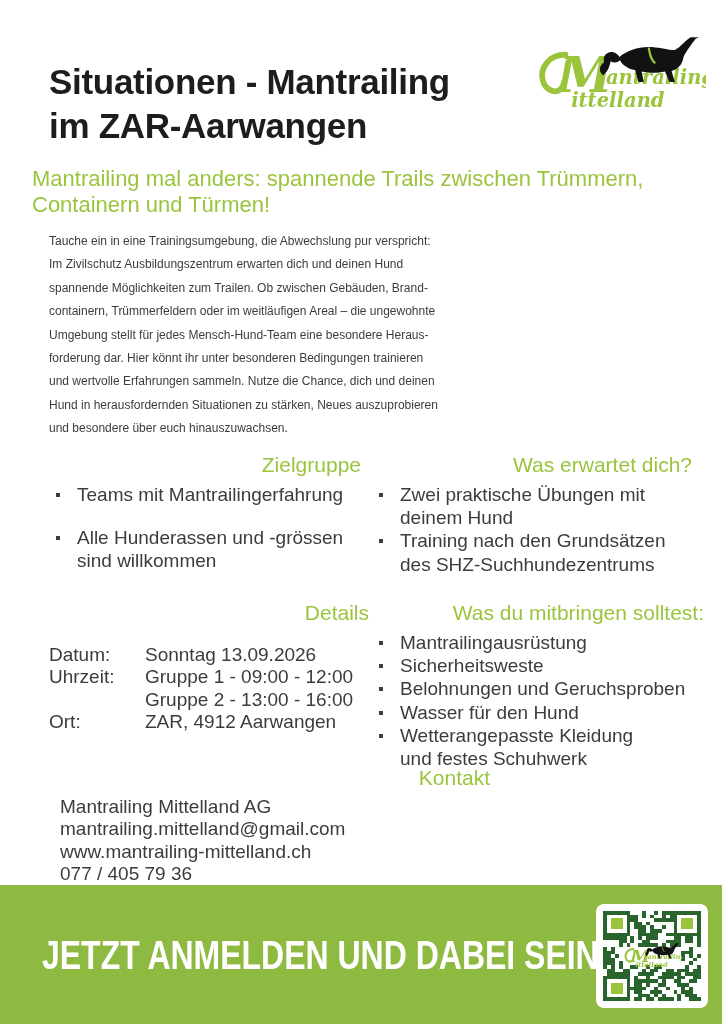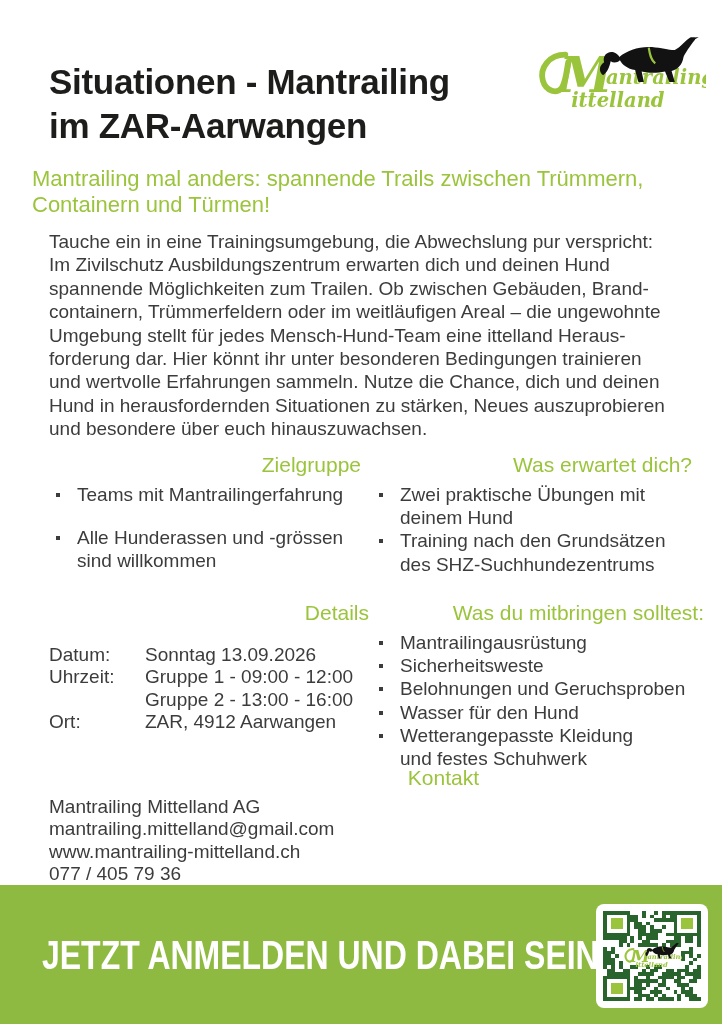--- a/index.html
+++ b/index.html
@@ -13,31 +13,31 @@
   .logo-word{font-family:"DejaVu Serif",serif;font-style:italic;font-weight:700;font-size:27px;fill:var(--accent,#9bc43d);}
   .accent-stroke{stroke:var(--accent,#9bc43d);}
 
   .title{position:absolute;left:49px;top:60px;font-size:35px;line-height:44px;font-weight:700;
          color:var(--title,#1d1d1b);letter-spacing:-0.3px;}
   .title div{white-space:nowrap;}
   .subtitle{position:absolute;left:32px;top:166px;font-size:22px;line-height:26px;color:var(--accent,#9bc43d);}
   .subtitle div{white-space:nowrap;}
 
   
-  .intro{position:absolute;left:49px;top:230px;font-size:19px;line-height:23.4px;color:var(--body,#3c3c3c);}
+  .intro{position:absolute;left:49px;top:230px;font-size:12px;line-height:23.4px;color:var(--body,#3c3c3c);}
   .intro div{white-space:nowrap;}
 
   
   .sec{position:absolute;}
   .sec h2{margin:0 0 6px 0;font-size:21px;line-height:25px;font-weight:400;color:var(--accent,#9bc43d);text-align:right;}
   #sec-zielgruppe{left:49px;top:452px;width:312px;}
   #sec-erwartet{left:372px;top:452px;width:320px;}
   #sec-details{left:49px;top:600px;width:320px;}
   #sec-mitbringen{left:372px;top:600px;width:332px;}
-  #sec-kontakt{left:49px;top:765px;width:430px;}
+  #sec-kontakt{left:60px;top:765px;width:430px;}
 
   ul.blist{list-style:none;margin:0;padding:0;font-size:19px;line-height:23.2px;color:var(--body,#3c3c3c);}
   ul.blist li{display:flex;align-items:flex-start;}
   .sq{flex:0 0 auto;width:4px;height:4px;background:var(--body,#3c3c3c);margin:10px 0 0 7px;}
   .li-text{margin-left:17px;white-space:pre-line;}
   #sec-zielgruppe li{margin-bottom:20px;}
   #sec-details h2{margin-bottom:19px;}
 
   .drow{display:flex;font-size:19px;line-height:22.3px;color:var(--body,#3c3c3c);}
   .dlabel{flex:0 0 96px;}
@@ -94,21 +94,21 @@
   <div>Mantrailing mal anders: spannende Trails zwischen Trümmern,</div>
       <div>Containern und Türmen!</div>
     </div>
 
   <div class="intro">
 
   <div>Tauche ein in eine Trainingsumgebung, die Abwechslung pur verspricht:</div>
       <div>Im Zivilschutz Ausbildungszentrum erwarten dich und deinen Hund</div>
       <div>spannende Möglichkeiten zum Trailen. Ob zwischen Gebäuden, Brand-</div>
       <div>containern, Trümmerfeldern oder im weitläufigen Areal – die ungewohnte</div>
-      <div>Umgebung stellt für jedes Mensch-Hund-Team eine ittelland Heraus-</div>
+      <div>Umgebung stellt für jedes Mensch-Hund-Team eine besondere Heraus-</div>
       <div>forderung dar. Hier könnt ihr unter besonderen Bedingungen trainieren</div>
       <div>und wertvolle Erfahrungen sammeln. Nutze die Chance, dich und deinen</div>
       <div>Hund in herausfordernden Situationen zu stärken, Neues auszuprobieren</div>
       <div>und besondere über euch hinauszuwachsen.</div>
     </div>
 
   <section class="sec" id="sec-zielgruppe">
     <h2>Zielgruppe</h2>
     <ul class="blist">
 

